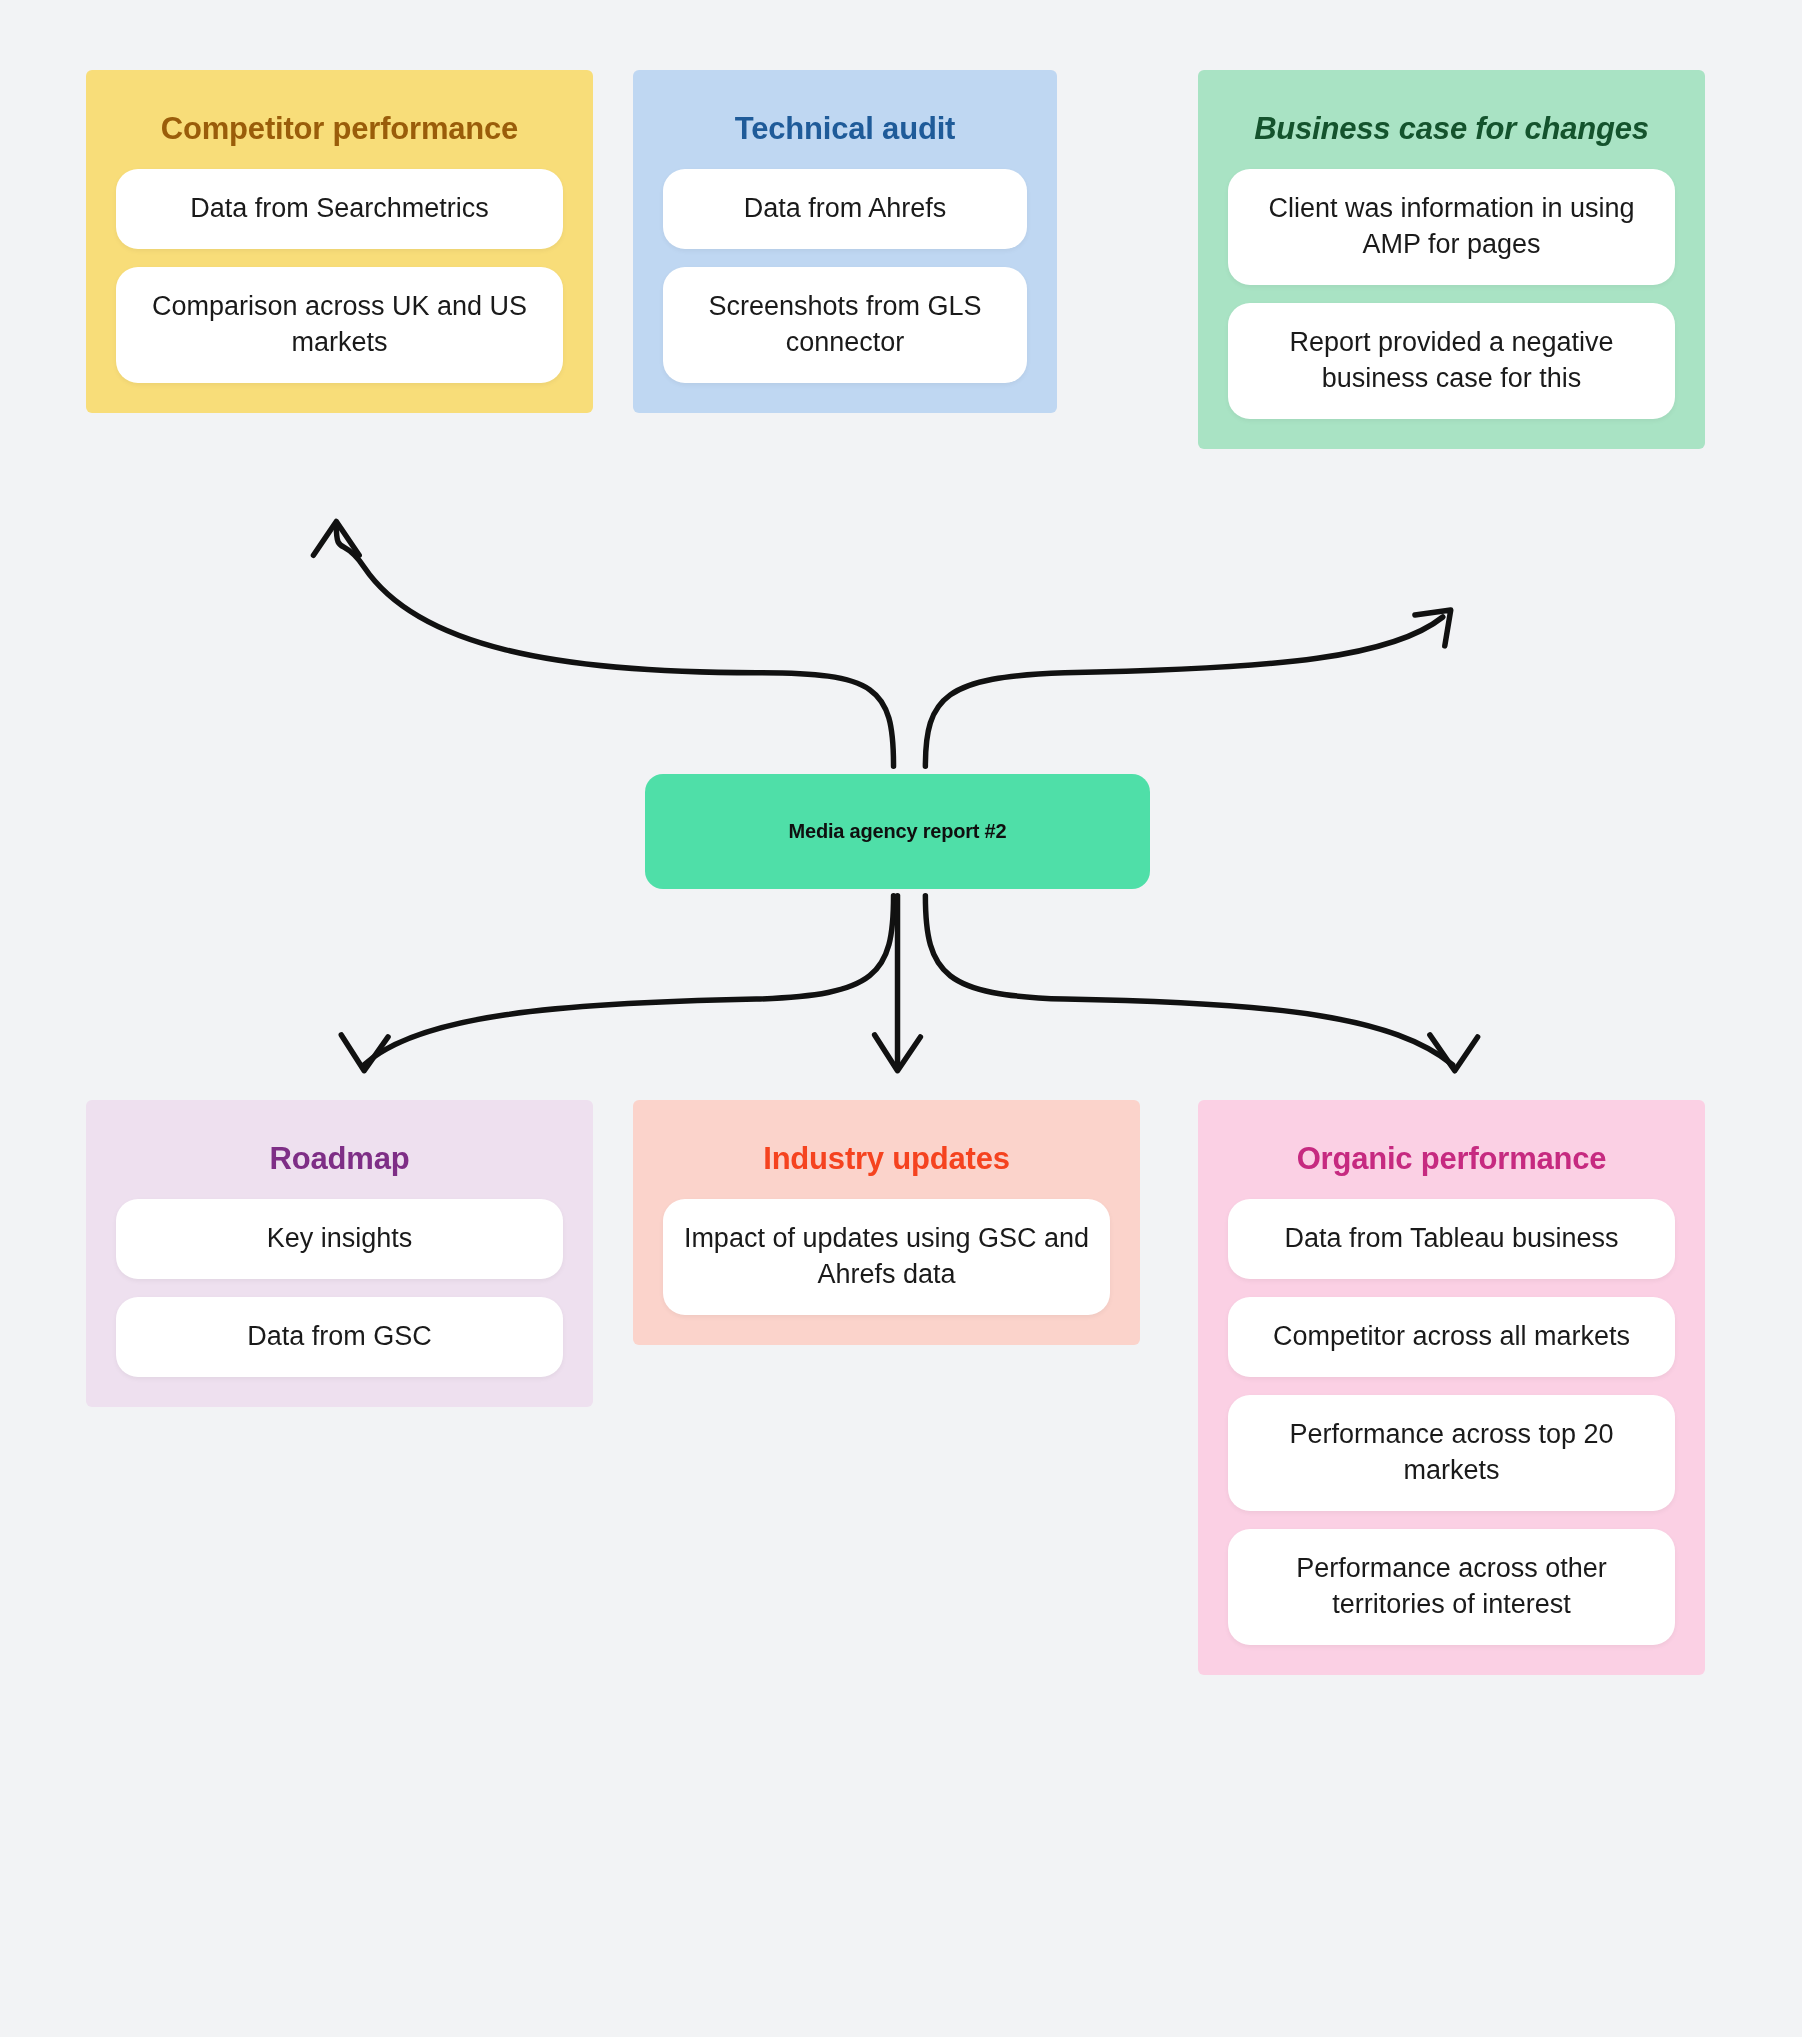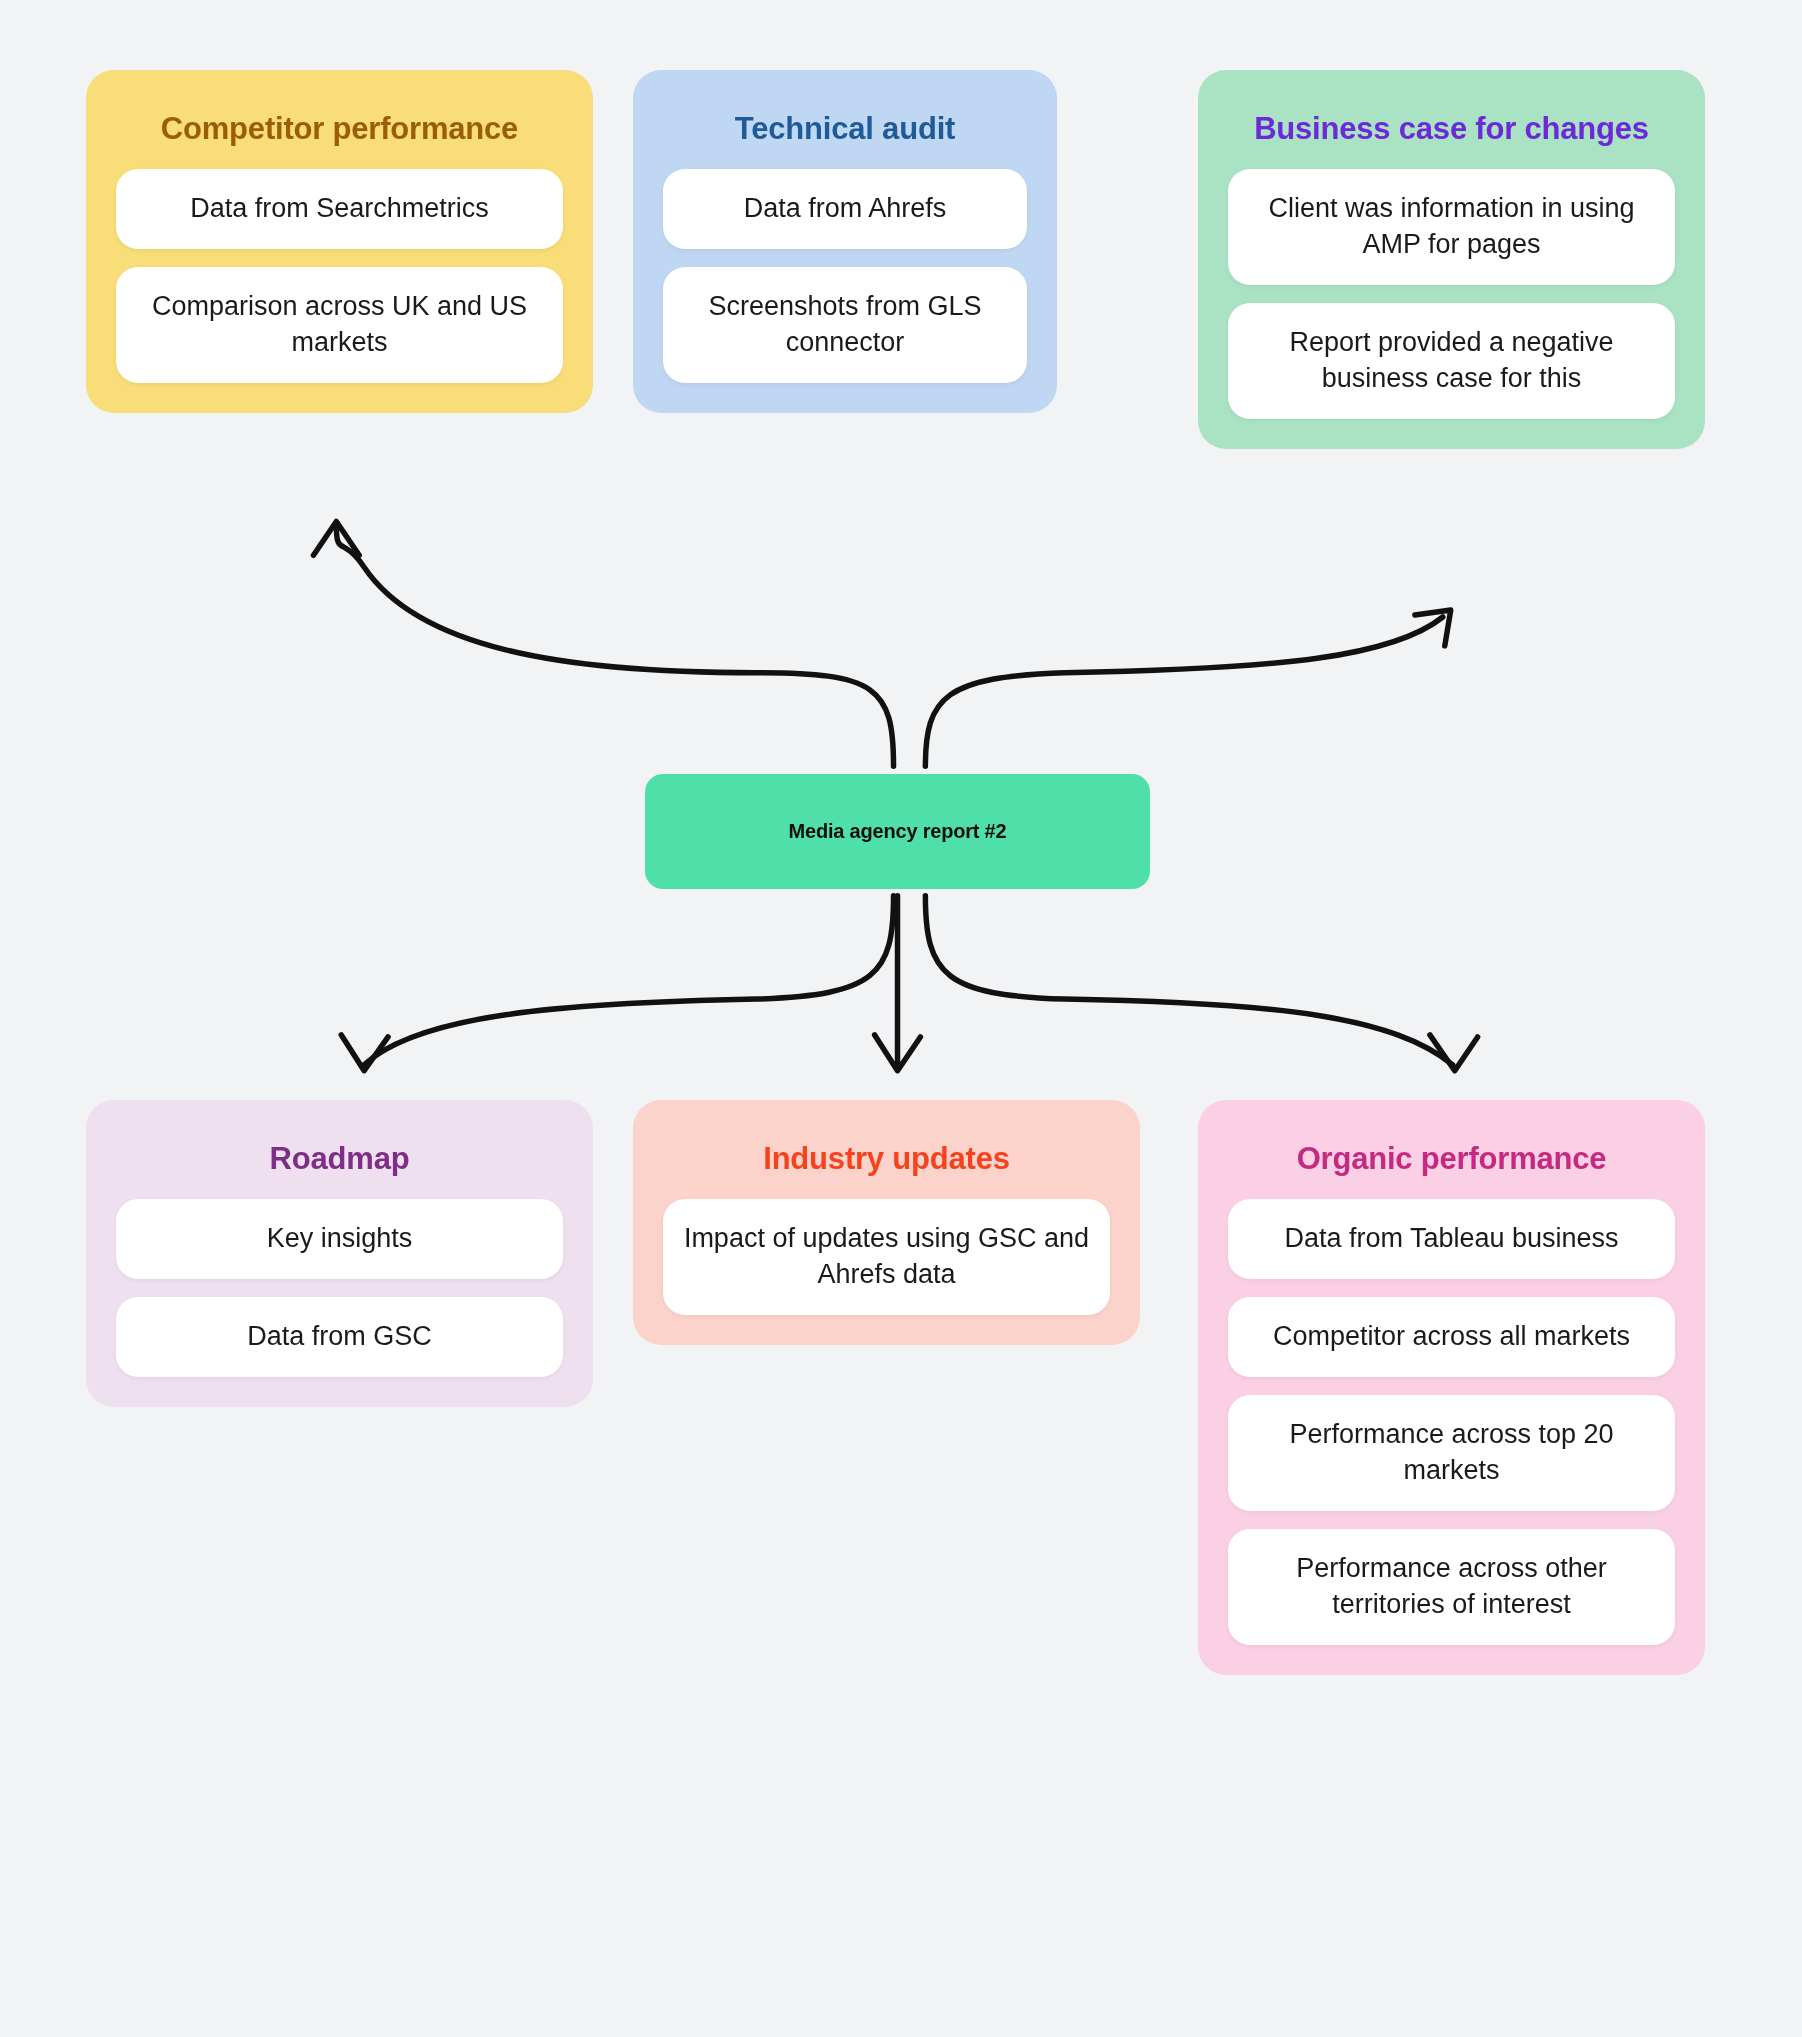--- a/index.html
+++ b/index.html
@@ -25,21 +25,21 @@
     position: absolute;
     inset: 0;
     width: 1803px;
     height: 2038px;
     pointer-events: none;
     z-index: 1;
   }
 
   .card {
     position: absolute;
-    border-radius: 28px;
+    border-radius: 6px;
     box-sizing: border-box;
     padding: 26px 30px 30px 30px;
     z-index: 2;
     display: flex;
     flex-direction: column;
     align-items: stretch;
   }
 
   .card-title {
     text-align: center;
@@ -136,21 +136,21 @@
     <div class="item">Comparison across UK and US markets</div>
   </div>
 
   <div class="card" id="card-technical" style="background: rgb(191, 215, 242);">
     <div class="card-title" style="color: rgb(31, 91, 153);">Technical audit</div>
     <div class="item">Data from Ahrefs</div>
     <div class="item">Screenshots from GLS connector</div>
   </div>
 
   <div class="card" id="card-business" style="background: rgb(169, 227, 196);">
-    <div class="card-title" style="color: #6d28d9;">Business case for changes</div>
+    <div class="card-title" style="color: #14532d; font-style: italic;">Business case for changes</div>
     <div class="item">Client was information in using AMP for pages</div>
     <div class="item">Report provided a negative business case for this</div>
   </div>
 
   <div class="center-node" id="center-node" style="background: rgb(79, 223, 168); color: rgb(15, 15, 15);">Media agency report #2</div>
 
   <div class="card" id="card-roadmap" style="background: rgb(238, 224, 239);">
     <div class="card-title" style="color: rgb(126, 46, 134);">Roadmap</div>
     <div class="item">Key insights</div>
     <div class="item">Data from GSC</div>

